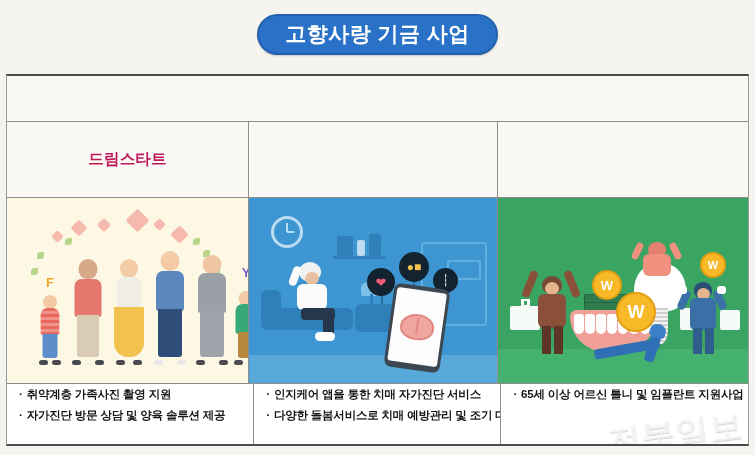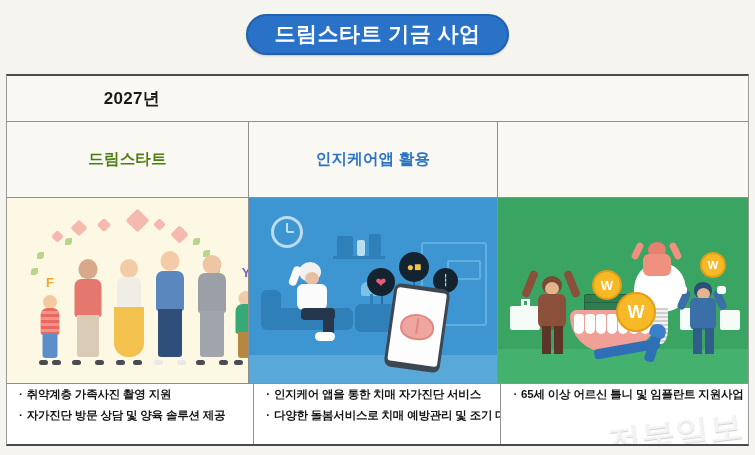--- a/index.html
+++ b/index.html
@@ -104,21 +104,21 @@
     letter-spacing: 0.3px;
   }
 
   .sub-text {
     font-size: 15.5px;
     font-weight: bold;
     line-height: 1.55;
     text-align: center;
     letter-spacing: 0.2px;
   }
-  .sub-orange { color: #4d7c0f; }
+  .sub-orange { color: #be185d; }
   .sub-blue   { color: #2b74c4; }
   .sub-green  { color: #2ea35c; }
 
   .bullets {
     display: block;
     padding: 0 8px 6px 12px;
     align-items: flex-start;
     justify-content: flex-start;
     width: 100%;
     box-sizing: border-box;
@@ -241,40 +241,36 @@
   .bldg { position: absolute; background: #ffffff; border-radius: 2px; opacity: 0.95; }
   .tool { position: absolute; background: #2f6fb5; border-radius: 3px; }
   .arm { position: absolute; border-radius: 4px; }
 </style>
 </head>
 <body>
 
 <div id="page">
 
   <div class="title-wrap">
-    <span class="title-pill">드림스타트 기금 사업</span>
+    <span class="title-pill">고향사랑 기금 사업</span>
   </div>
 
   <div class="table">
 
     <div class="row-year">
-      <div class="cell c3">
-        <span class="year-text">2027년</span>
-      </div>
     </div>
 
     <div class="row-sub">
       <div class="cell c1 vdiv">
         <div class="sub-text sub-orange">
           <div>드림스타트</div>
         </div>
       </div>
       <div class="cell c2 vdiv">
         <div class="sub-text sub-blue">
-          <div>인지케어앱 활용</div>
         </div>
       </div>
     </div>
 
     <div class="row-img">
 
       <div class="cell c1 vdiv">
         <div class="scene scene-family">
 
           <div class="heart" style="left:46px; top:34px; width:9px; height:9px;"></div>

